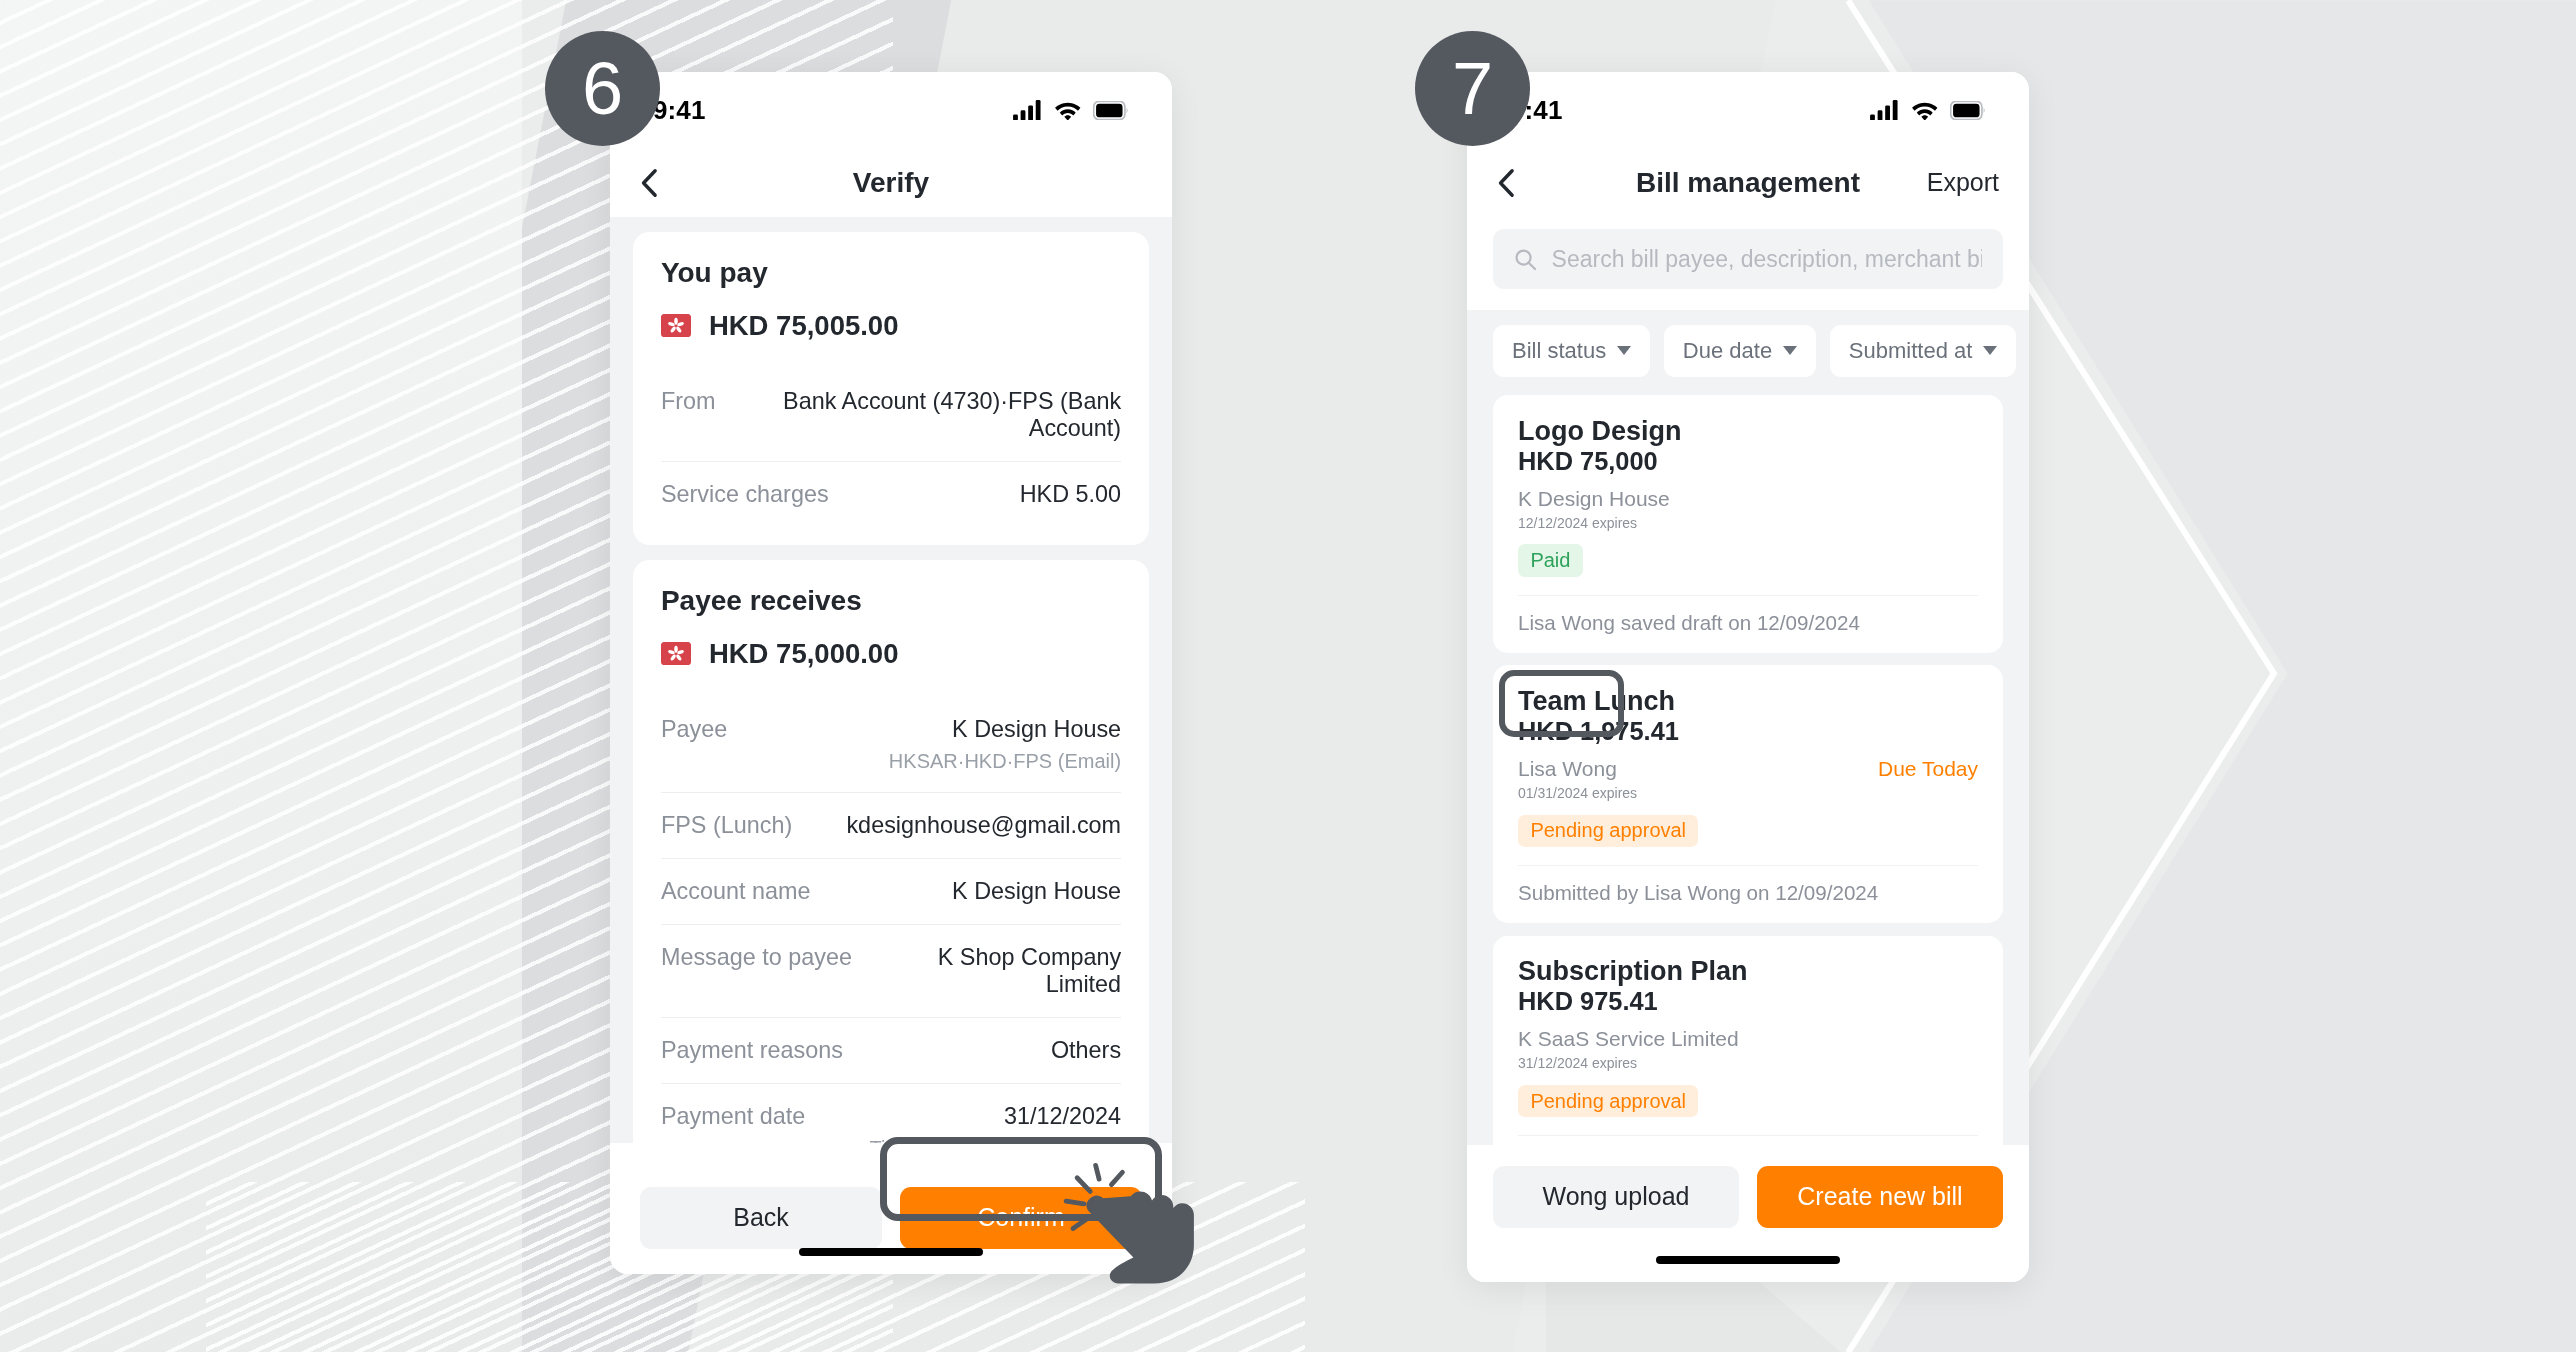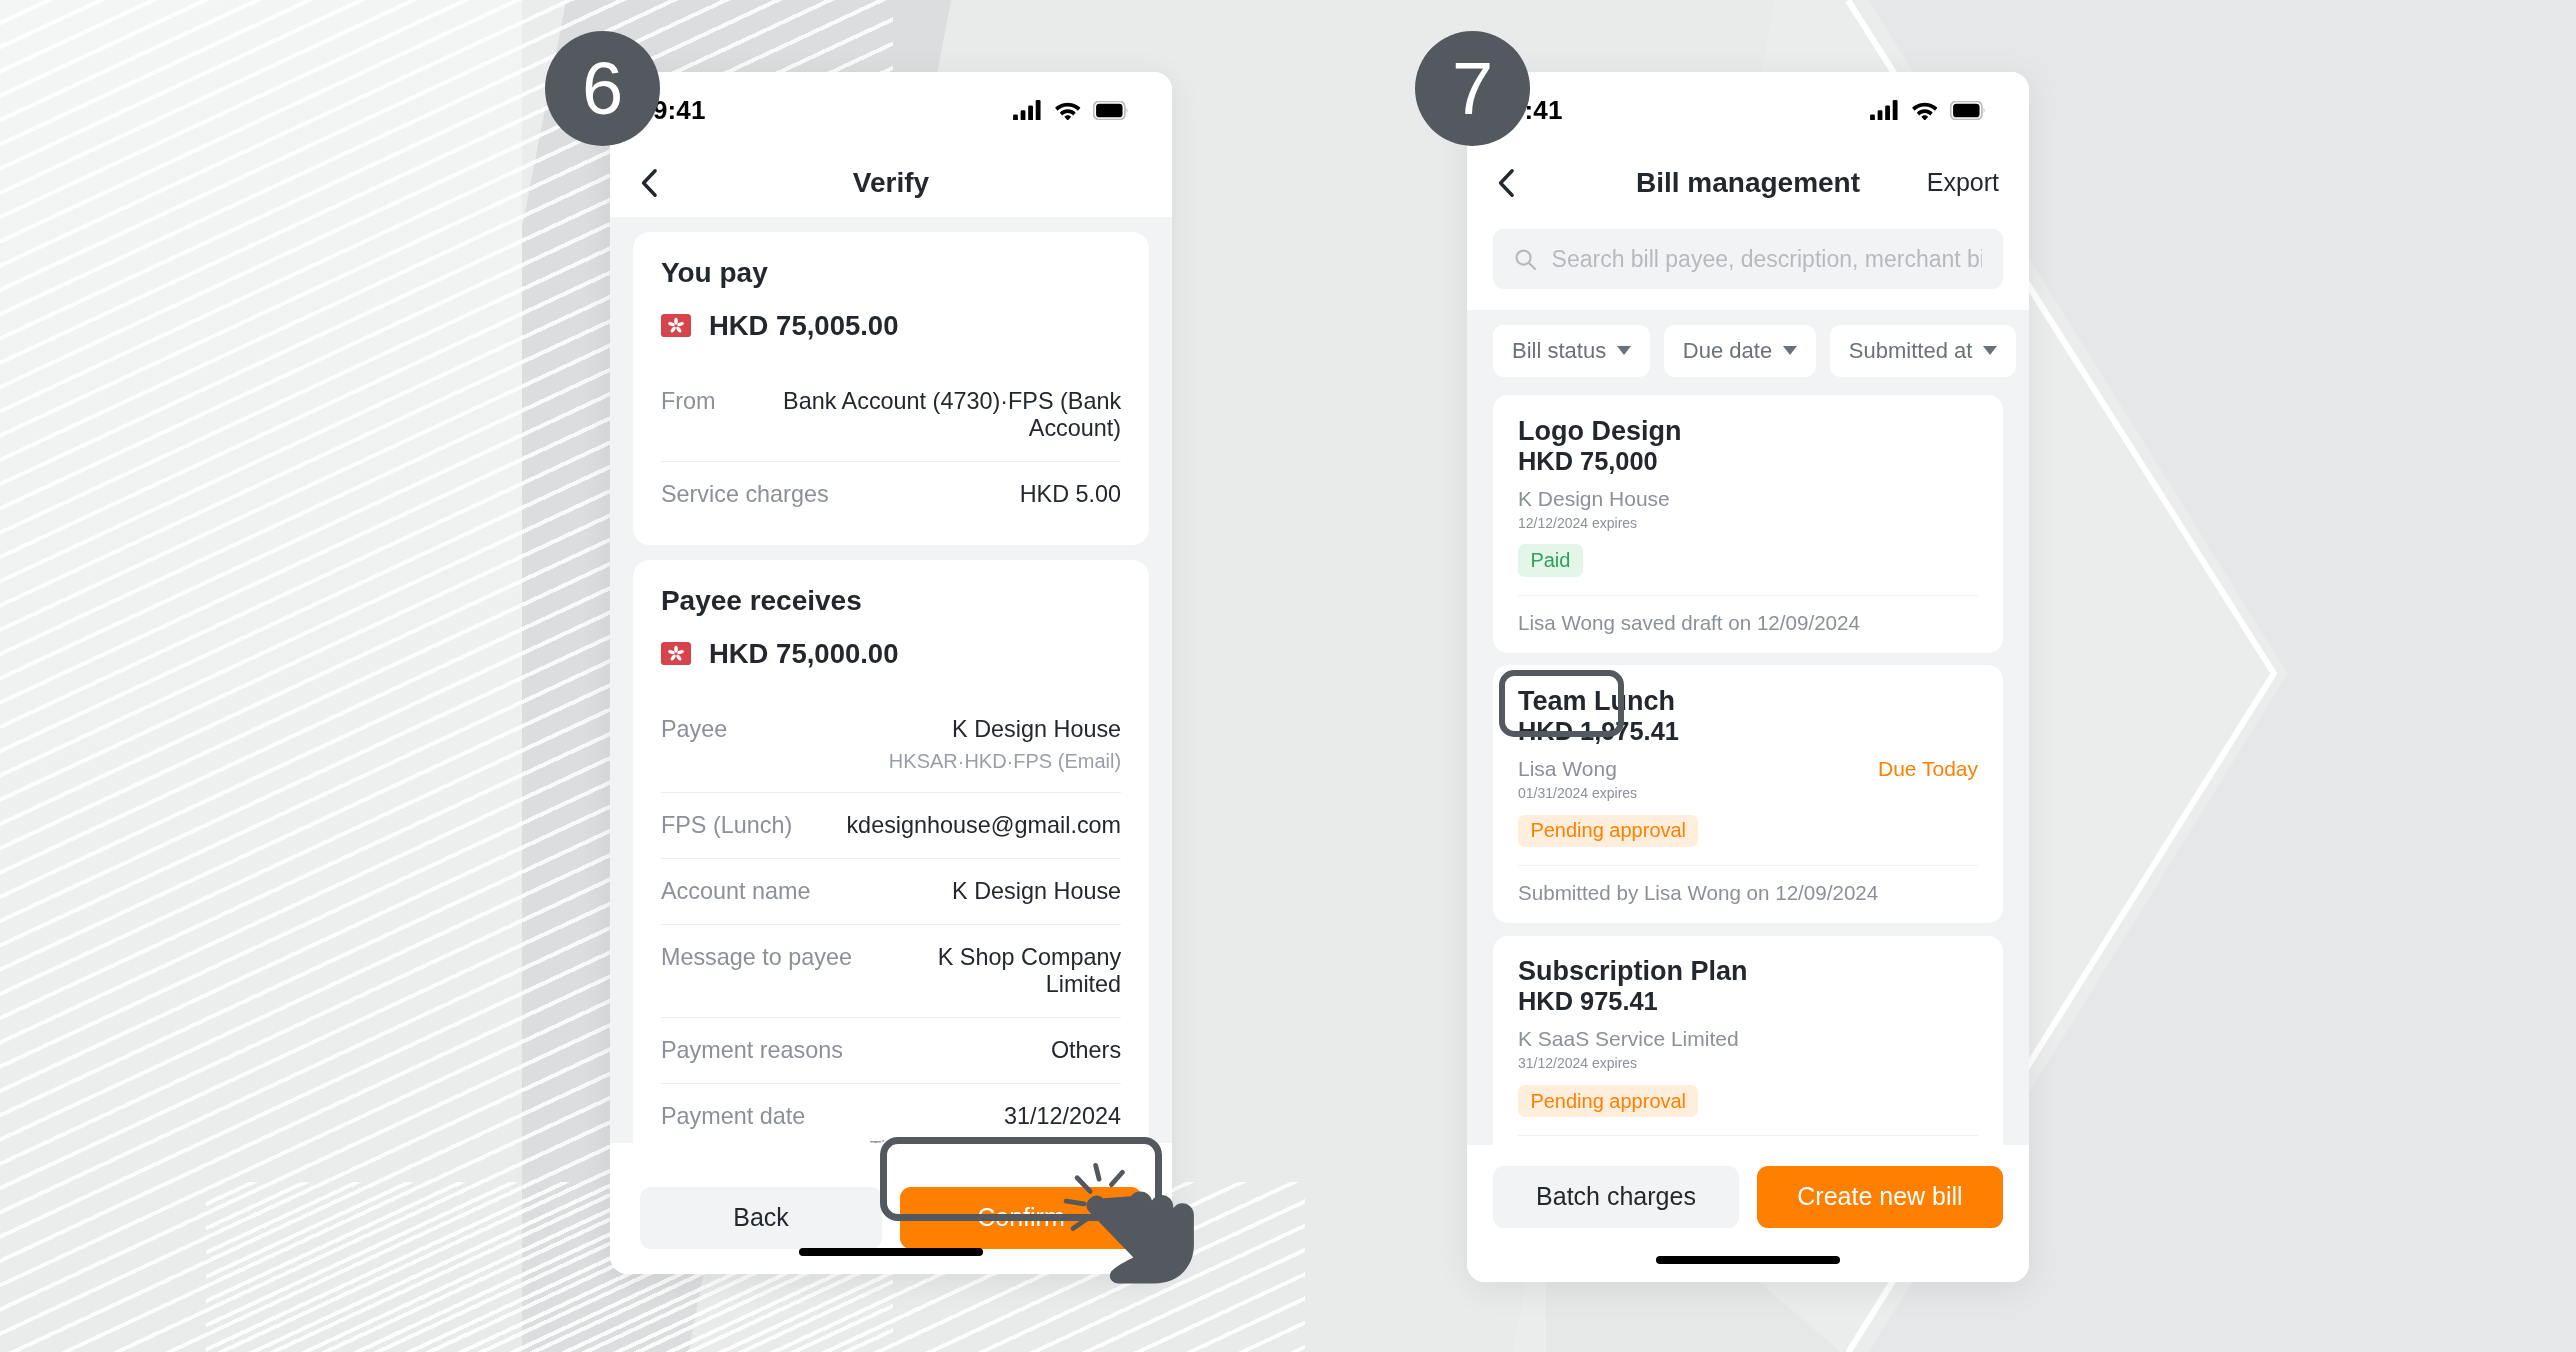--- a/index.html
+++ b/index.html
@@ -430,21 +430,21 @@
         <span class="bc-amount">HKD 975.41</span>
       </div>
       <div class="bc-sub">K SaaS Service Limited</div>
       <div class="bc-exp">31/12/2024 expires</div>
       <div><span class="badge badge-pending">Pending approval</span></div>
       <div class="bc-foot">Lisa Wong 於 12/12/2024 提交</div>
     </div>
   </div>
 
   <div class="p7-footer">
-    <button class="btn btn-secondary">Batch charges</button>
+    <button class="btn btn-secondary">Wong upload</button>
     <button class="btn btn-primary">Create new bill</button>
     <div class="home-indicator"></div>
   </div>
 </div>
 
 <div class="hl-ring" id="ring-paid"></div>
 
 <div class="step-badge" id="badge6">6</div>
 <div class="step-badge" id="badge7">7</div>
 

